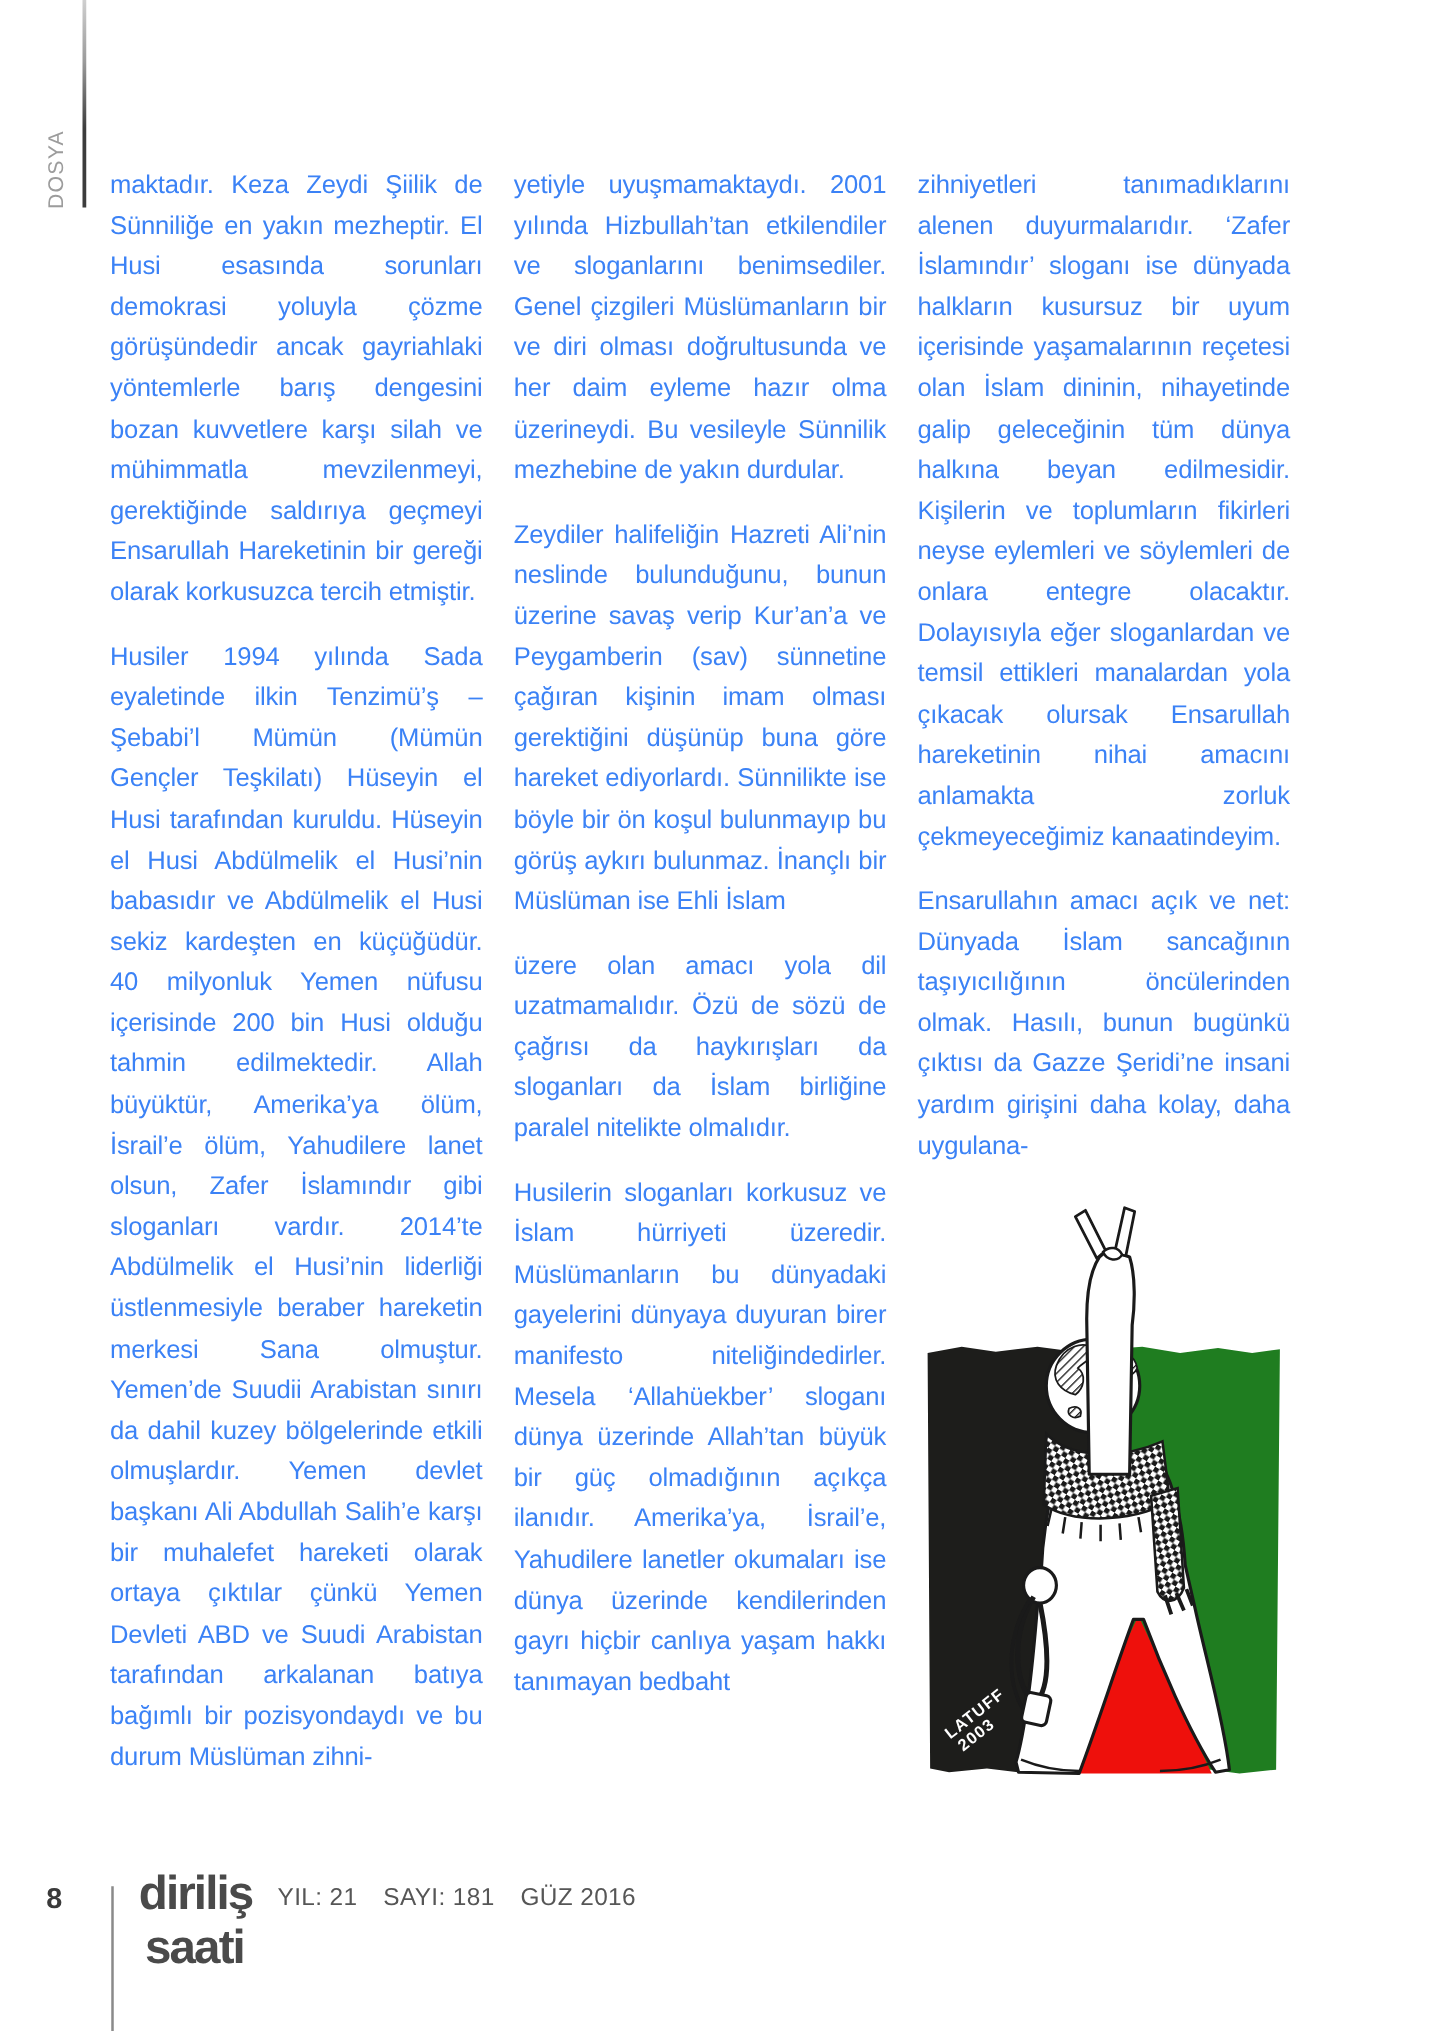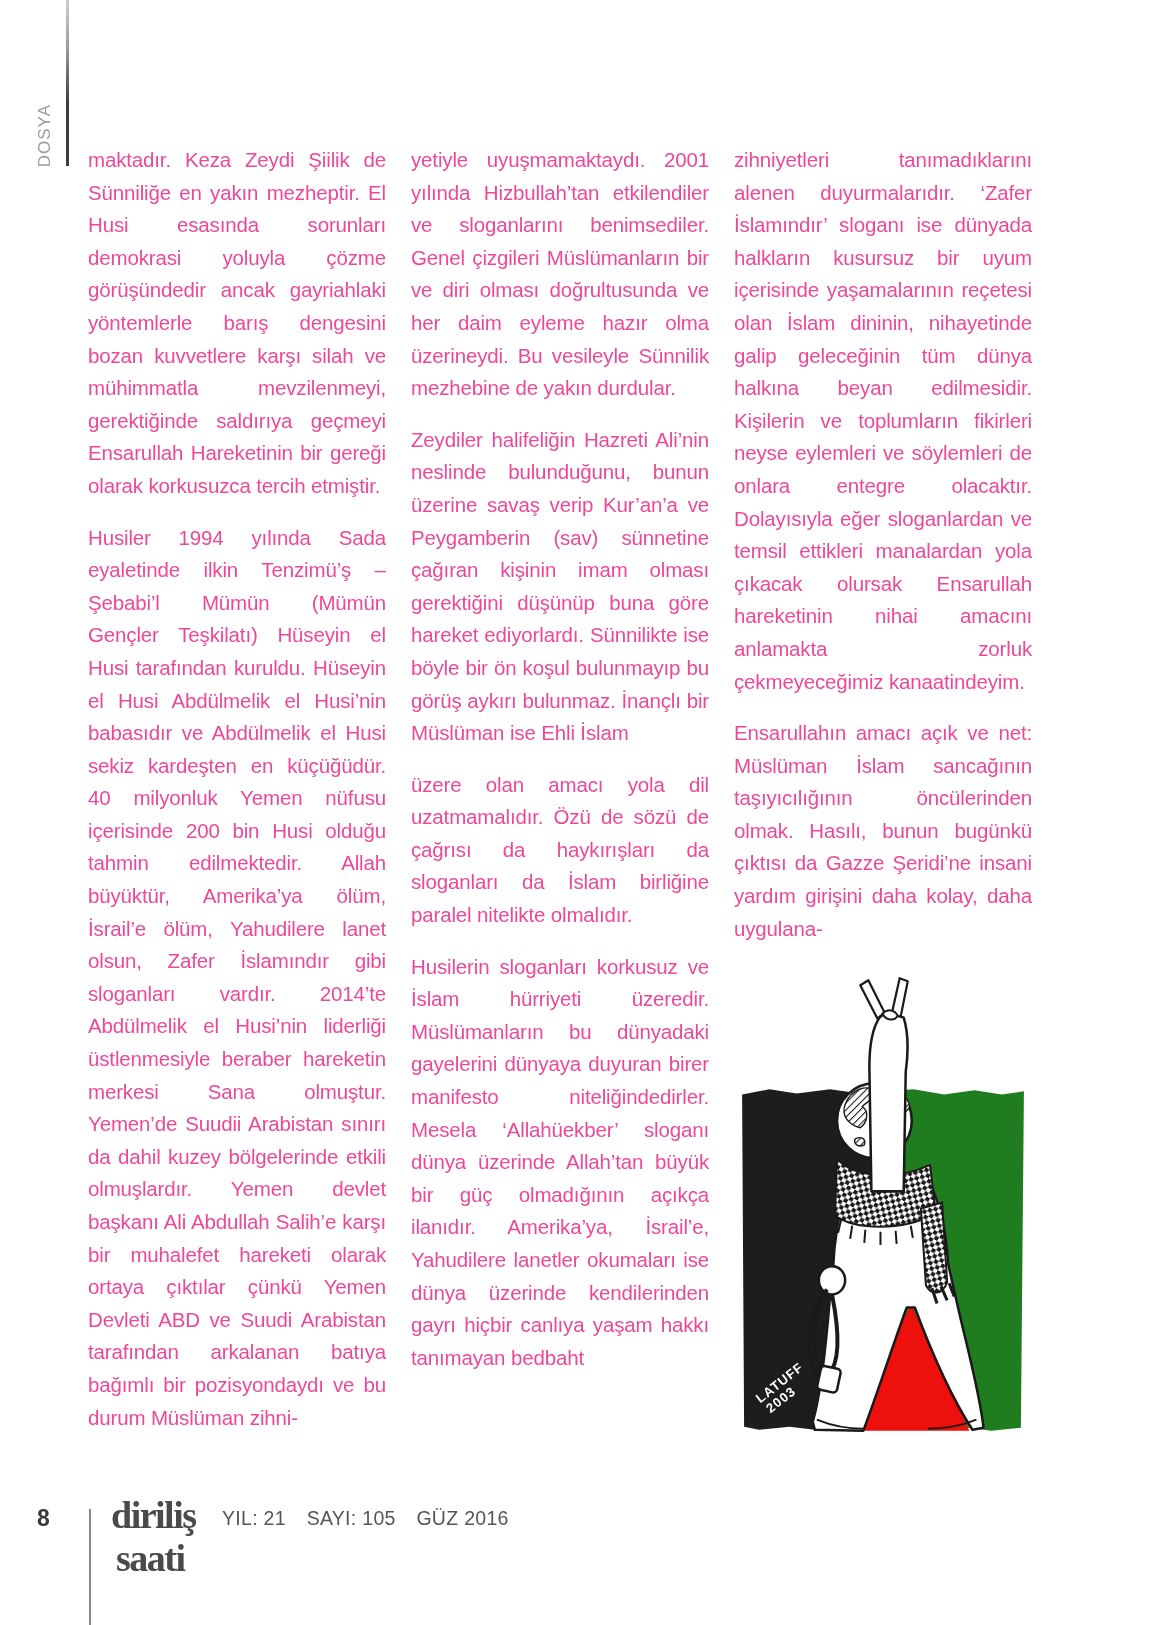--- a/index.html
+++ b/index.html
@@ -17,38 +17,37 @@
     writing-mode:vertical-rl;transform:rotate(180deg);
     color:#9c9c9c;font-size:17px;letter-spacing:1px;
   }
   
   .columns{
     position:absolute;left:88px;top:132px;width:945px;
     display:flex;gap:25px;
   }
   .col{
     width:298px;flex:0 0 298px;
-    font-size:20.5px;line-height:32.6px;color:#ec4899;
-    text-align:justify;letter-spacing:-0.15px;margin-top:12px;
+    font-size:20.5px;line-height:32.6px;color:#3b82f6;
+    text-align:justify;letter-spacing:-0.15px;
   }
   .col p{margin:0 0 19px 0;}
   .illustration-wrap{margin-top:26px;width:298px;}
   
   .page-number{
     position:absolute;left:37px;top:1505px;
     font-size:23px;font-weight:bold;color:#3a3a3a;
   }
   .footer-rule{
     position:absolute;left:89px;top:1509px;width:2px;height:116px;background:#8a8a8a;
   }
   .logo{
     position:absolute;left:111px;top:1500px;
     color:#4a4a4a;font-weight:bold;font-size:38px;line-height:30px;
     letter-spacing:-1.5px;
-    font-family:Liberation Serif, serif;
   }
   .logo .l2{display:block;margin-left:5px;margin-top:13px;}
   .issue{
     position:absolute;left:222px;top:1507px;
     font-size:19.5px;color:#565656;letter-spacing:0.3px;
   }
   .issue span{margin-right:15px;text-align:right;}
 </style>
 </head>
 <body>
@@ -65,21 +64,21 @@
 
   <div class="col">
     <p>yetiyle uyuşmamaktaydı. 2001 yılında Hizbullah’tan etkilendiler ve sloganlarını benimsediler. Genel çizgileri Müslümanların bir ve diri olması doğrultusunda ve her daim eyleme hazır olma üzerineydi. Bu vesileyle Sünnilik mezhebine de yakın durdular.</p>
     <p>Zeydiler halifeliğin Hazreti Ali’nin neslinde bulunduğunu, bunun üzerine savaş verip Kur’an’a ve Peygamberin (sav) sünnetine çağıran kişinin imam olması gerektiğini düşünüp buna göre hareket ediyorlardı. Sünnilikte ise böyle bir ön koşul bulunmayıp bu görüş aykırı bulunmaz. İnançlı bir Müslüman ise Ehli İslam</p>
     <p>üzere olan amacı yola dil uzatmamalıdır. Özü de sözü de çağrısı da haykırışları da sloganları da İslam birliğine paralel nitelikte olmalıdır.</p>
     <p>Husilerin sloganları korkusuz ve İslam hürriyeti üzeredir. Müslümanların bu dünyadaki gayelerini dünyaya duyuran birer manifesto niteliğindedirler. Mesela ‘Allahüekber’ sloganı dünya üzerinde Allah’tan büyük bir güç olmadığının açıkça ilanıdır. Amerika’ya, İsrail’e, Yahudilere lanetler okumaları ise dünya üzerinde kendilerinden gayrı hiçbir canlıya yaşam hakkı tanımayan bedbaht</p>
   </div>
 
   <div class="col">
     <p>zihniyetleri tanımadıklarını alenen duyurmalarıdır. ‘Zafer İslamındır’ sloganı ise dünyada halkların kusursuz bir uyum içerisinde yaşamalarının reçetesi olan İslam dininin, nihayetinde galip geleceğinin tüm dünya halkına beyan edilmesidir. Kişilerin ve toplumların fikirleri neyse eylemleri ve söylemleri de onlara entegre olacaktır. Dolayısıyla eğer sloganlardan ve temsil ettikleri manalardan yola çıkacak olursak Ensarullah hareketinin nihai amacını anlamakta zorluk çekmeyeceğimiz kanaatindeyim.</p>
-    <p>Ensarullahın amacı açık ve net: Müslüman İslam sancağının taşıyıcılığının öncülerinden olmak. Hasılı, bunun bugünkü çıktısı da Gazze Şeridi’ne insani yardım girişini daha kolay, daha uygulana-</p>
+    <p>Ensarullahın amacı açık ve net: Dünyada İslam sancağının taşıyıcılığının öncülerinden olmak. Hasılı, bunun bugünkü çıktısı da Gazze Şeridi’ne insani yardım girişini daha kolay, daha uygulana-</p>
 
     <div class="illustration-wrap">
       <svg viewBox="0 0 295 462" width="298" height="467" role="img">
         <defs>
           <pattern id="hatch" width="5" height="5" patternUnits="userSpaceOnUse" patternTransform="rotate(45)">
             <rect width="5" height="5" fill="#ffffff"></rect>
             <line x1="0" y1="0" x2="0" y2="5" stroke="#1a1a1a" stroke-width="2.1"></line>
           </pattern>
           <pattern id="kef" width="8" height="8" patternUnits="userSpaceOnUse" patternTransform="rotate(32)">
             <rect width="8" height="8" fill="#ffffff"></rect>
@@ -130,15 +129,15 @@
 </div>
 
 <div class="page-number">8</div>
 <div class="footer-rule"></div>
 <div class="logo">
   <span class="l1">diriliş</span>
   <span class="l2">saati</span>
 </div>
 <div class="issue">
   <span>YIL: 21</span>
-  <span>SAYI: 105</span>
+  <span>SAYI: 181</span>
   <span>GÜZ 2016</span>
 </div>
 
 </body></html>

